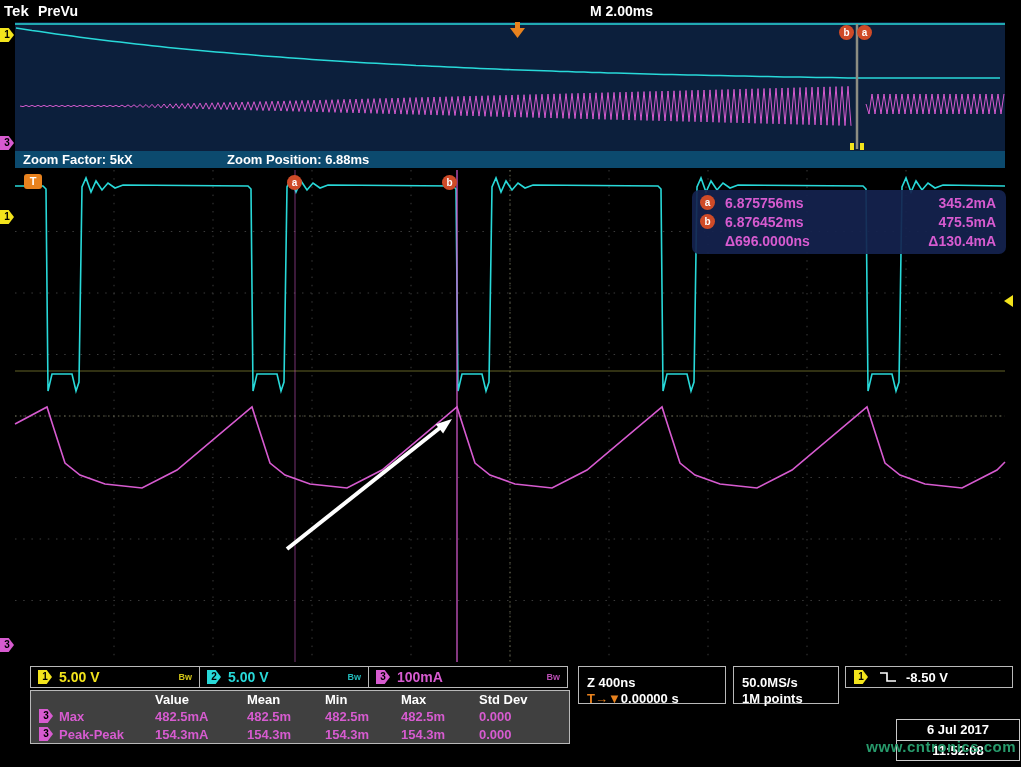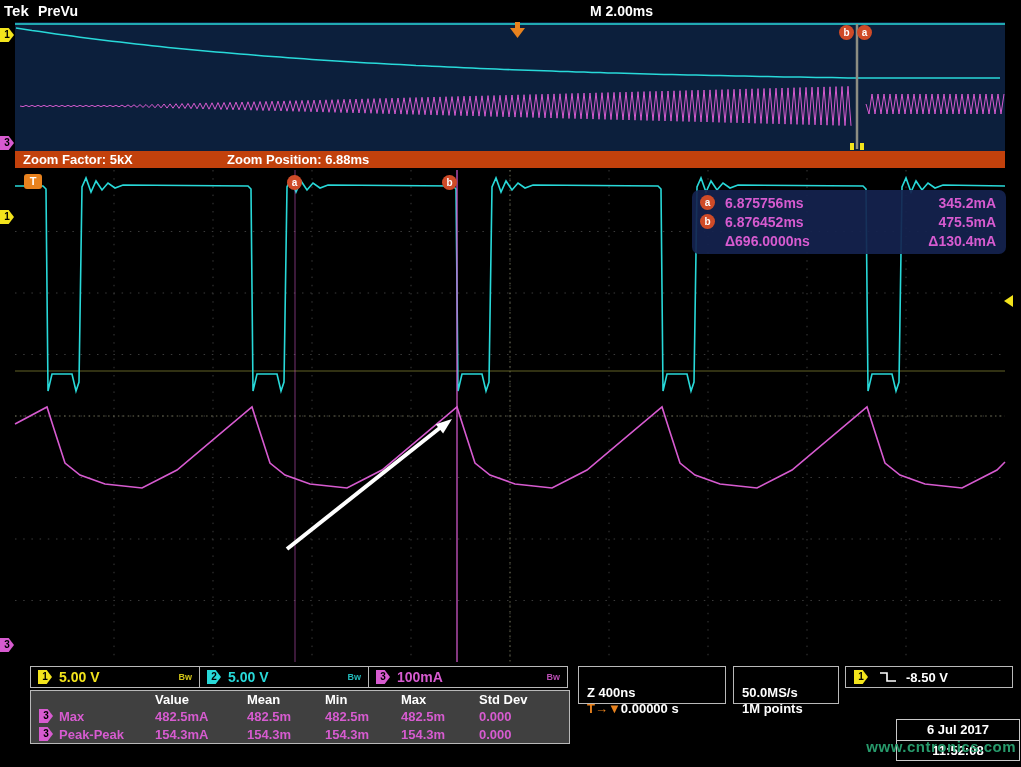--- a/index.html
+++ b/index.html
@@ -21,21 +21,21 @@
         text-align:center;clip-path:polygon(0 0,62% 0,100% 50%,62% 100%,0 100%);flex:none;display:inline-block}
   .pent.abs{position:absolute;left:0;z-index:3}
   .y{background:#f3e41c}.c{background:#28d9d9}.m{background:#d75bd0}
 
   .tbadge{position:absolute;z-index:3;width:18px;height:15px;background:#e8821e;color:#fff;
           border-radius:3px;font:bold 11px/15px "Liberation Sans",sans-serif;text-align:center}
   .cbadge{position:absolute;z-index:4;width:15px;height:15px;border-radius:50%;background:#cf4b28;
           color:#fff;font:bold 10px/15px "Liberation Sans",sans-serif;text-align:center}
 
   
-  .zoombar{left:15px;top:151px;width:990px;height:17px;background:#c2410c;color:#fff;
+  .zoombar{left:15px;top:151px;width:990px;height:17px;background:#0c4a6e;color:#fff;
            font-size:13px;font-weight:bold;}
   .zf{position:absolute;left:8px;top:1px}.zp{position:absolute;left:212px;top:1px}
 
   
   .readout{left:692px;top:190px;width:314px;height:64px;background:rgba(21,35,79,.92);
            border-radius:7px;padding:3px 10px 0 8px;color:#d75bd0;font-weight:bold;font-size:14px;}
   .rrow{display:flex;align-items:center;height:19px}
   .rdot{width:15px;height:15px;border-radius:50%;background:#cf4b28;color:#fff;flex:none;
         font:bold 10px/15px "Liberation Sans",sans-serif;text-align:center}
   .rdot.sp{visibility:hidden}
@@ -47,21 +47,21 @@
         font-size:19px;line-height:28px;}
 
   
   .chstrip{left:30px;top:666px;height:22px;display:flex;z-index:2}
   .chcell{height:22px;border:1px solid #b9b9b9;display:flex;align-items:center;padding:0 7px;
           font-size:14px;font-weight:bold;margin-right:-1px;background:#000}
   .chscale{margin-left:7px}
   .bw{margin-left:auto;font-size:9px;opacity:.85;padding-left:10px}
 
   .box2{position:absolute;border:1px solid #b9b9b9;background:#000;color:#fff;
-        font-size:13px;font-weight:bold;padding:18px 8px;z-index:2}
+        font-size:13px;font-weight:bold;padding:8px 8px;z-index:2}
   .bl{height:16px;line-height:16px;white-space:nowrap}
   .orange{color:#e8821e}
   .tbox{left:845px;top:666px;width:168px;height:22px;border:1px solid #b9b9b9;background:#000;
         display:flex;align-items:center;padding:0 8px;z-index:2;color:#fff;font-size:13px;font-weight:bold}
   .slope{margin:0 8px 0 10px;flex:none}
 
   
   .mtable{left:30px;top:690px;width:540px;height:54px;border:1px solid #b9b9b9;background:#404040;z-index:2;
           font-size:13px;font-weight:bold;}
   .mrow{display:grid;grid-template-columns:118px 92px 78px 76px 78px 94px;height:18px;align-items:center}

